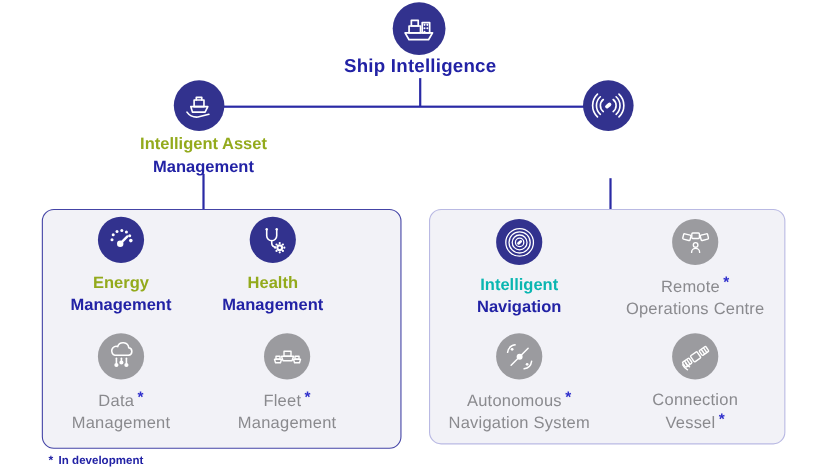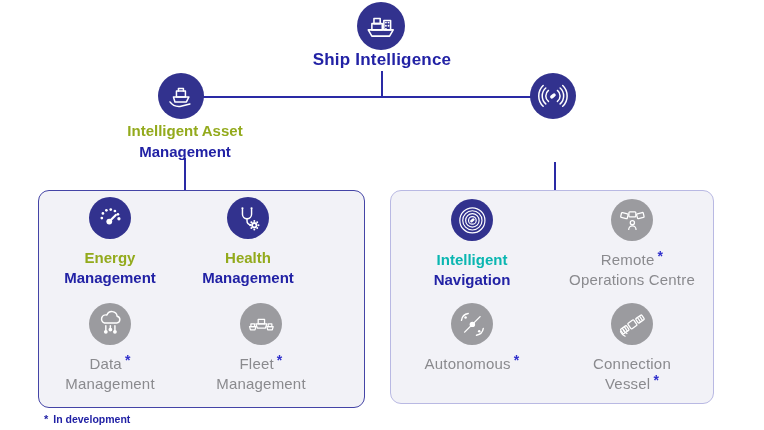--- a/index.html
+++ b/index.html
@@ -224,20 +224,21 @@
         <line x1="9.5" y1="26.5" x2="26.5" y2="9.5"></line>
         <circle cx="18" cy="18" r="3" fill="#fff" stroke="none"></circle>
         <circle cx="10.5" cy="10.5" r="1.4" fill="#fff" stroke="none"></circle>
         <path d="M13.5 6 a9 9 0 0 0-7.5 7.5"></path>
         <circle cx="25.5" cy="25.5" r="1.4" fill="#fff" stroke="none"></circle>
         <path d="M30 22.5 a9 9 0 0 1-7.5 7.5"></path>
       </svg>
     </div>
     <div class="lines gray">
       <div><span>Autonomous</span><span class="ast">*</span></div>
+      <div>Navigation System</div>
     </div>
   </div>
 
   <div class="card" style="left:552px;top:303px;">
     <div class="circle-icon ic-gray">
       <svg viewBox="0 0 36 36" fill="none" stroke="#fff" stroke-width="1.4">
         <g transform="rotate(-35 18 18)">
           <rect x="14" y="14.3" width="8" height="7.4" rx="1"></rect>
           <rect x="3.8" y="15" width="8" height="6" rx="1"></rect>
           <rect x="24.2" y="15" width="8" height="6" rx="1"></rect>

